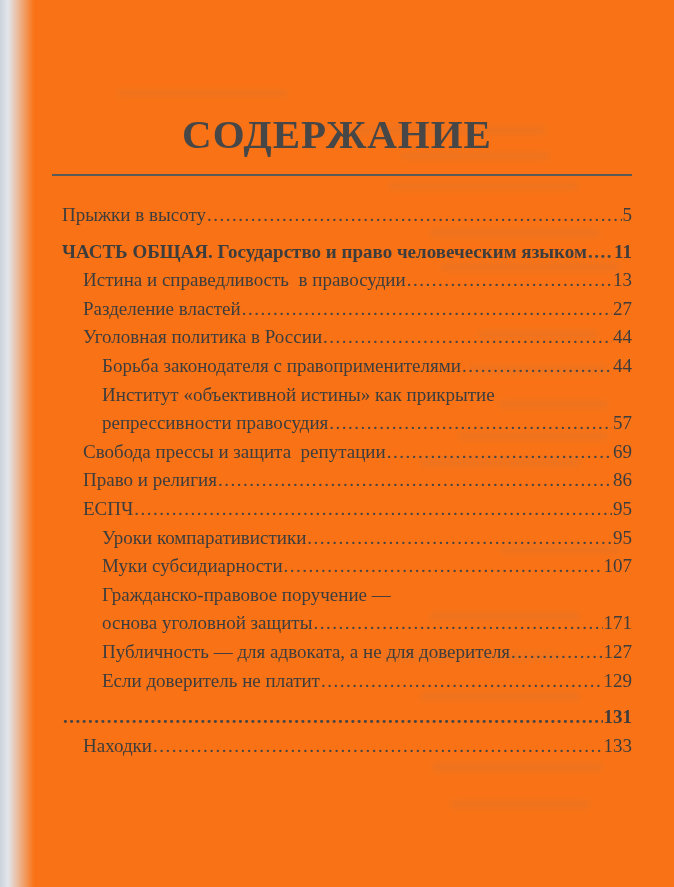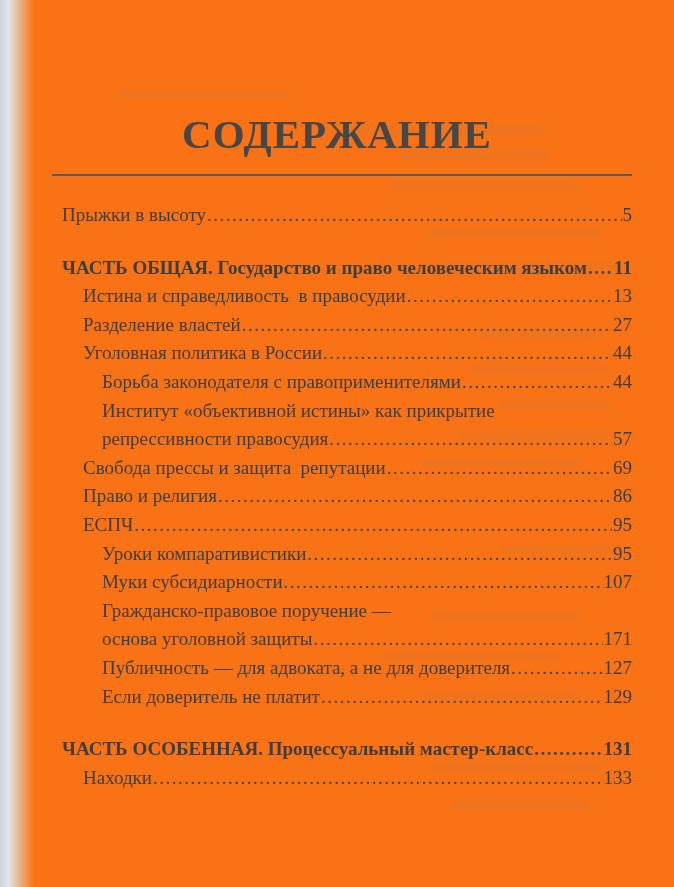--- a/index.html
+++ b/index.html
@@ -64,21 +64,21 @@
     font-size: 19px;
     line-height: 28.6px;
   }
   .row {
     display: flex;
     align-items: baseline;
   }
   .row.lvl1 { padding-left: 21px; }
   .row.lvl2 { padding-left: 40px; }
   .row.bold { font-weight: 700; }
-  .row.gap  { margin-top: 24px; }
+  .row.gap  { margin-top: 8px; }
   .label { white-space: pre; }
   .dots {
     flex: 1 1 auto;
     overflow: hidden;
     white-space: nowrap;
     margin: 0 1px;
     letter-spacing: 1.5px;
     color: #454545;
   }
   .dots::after {
@@ -193,21 +193,20 @@
         <span class="label">Публичность — для адвоката, а не для доверителя</span>
         <span class="dots"></span>
         <span class="pg">127</span>
       </div>
       <div class="row lvl2">
         <span class="label">Если доверитель не платит</span>
         <span class="dots"></span>
         <span class="pg">129</span>
       </div>
       <div class="row lvl0 bold gap">
-        <span class="label">ЧАСТЬ ОСОБЕННАЯ. Процессуальный мастер-класс</span>
         <span class="dots"></span>
         <span class="pg">131</span>
       </div>
       <div class="row lvl1">
         <span class="label">Находки</span>
         <span class="dots"></span>
         <span class="pg">133</span>
       </div>
     </div>
 

